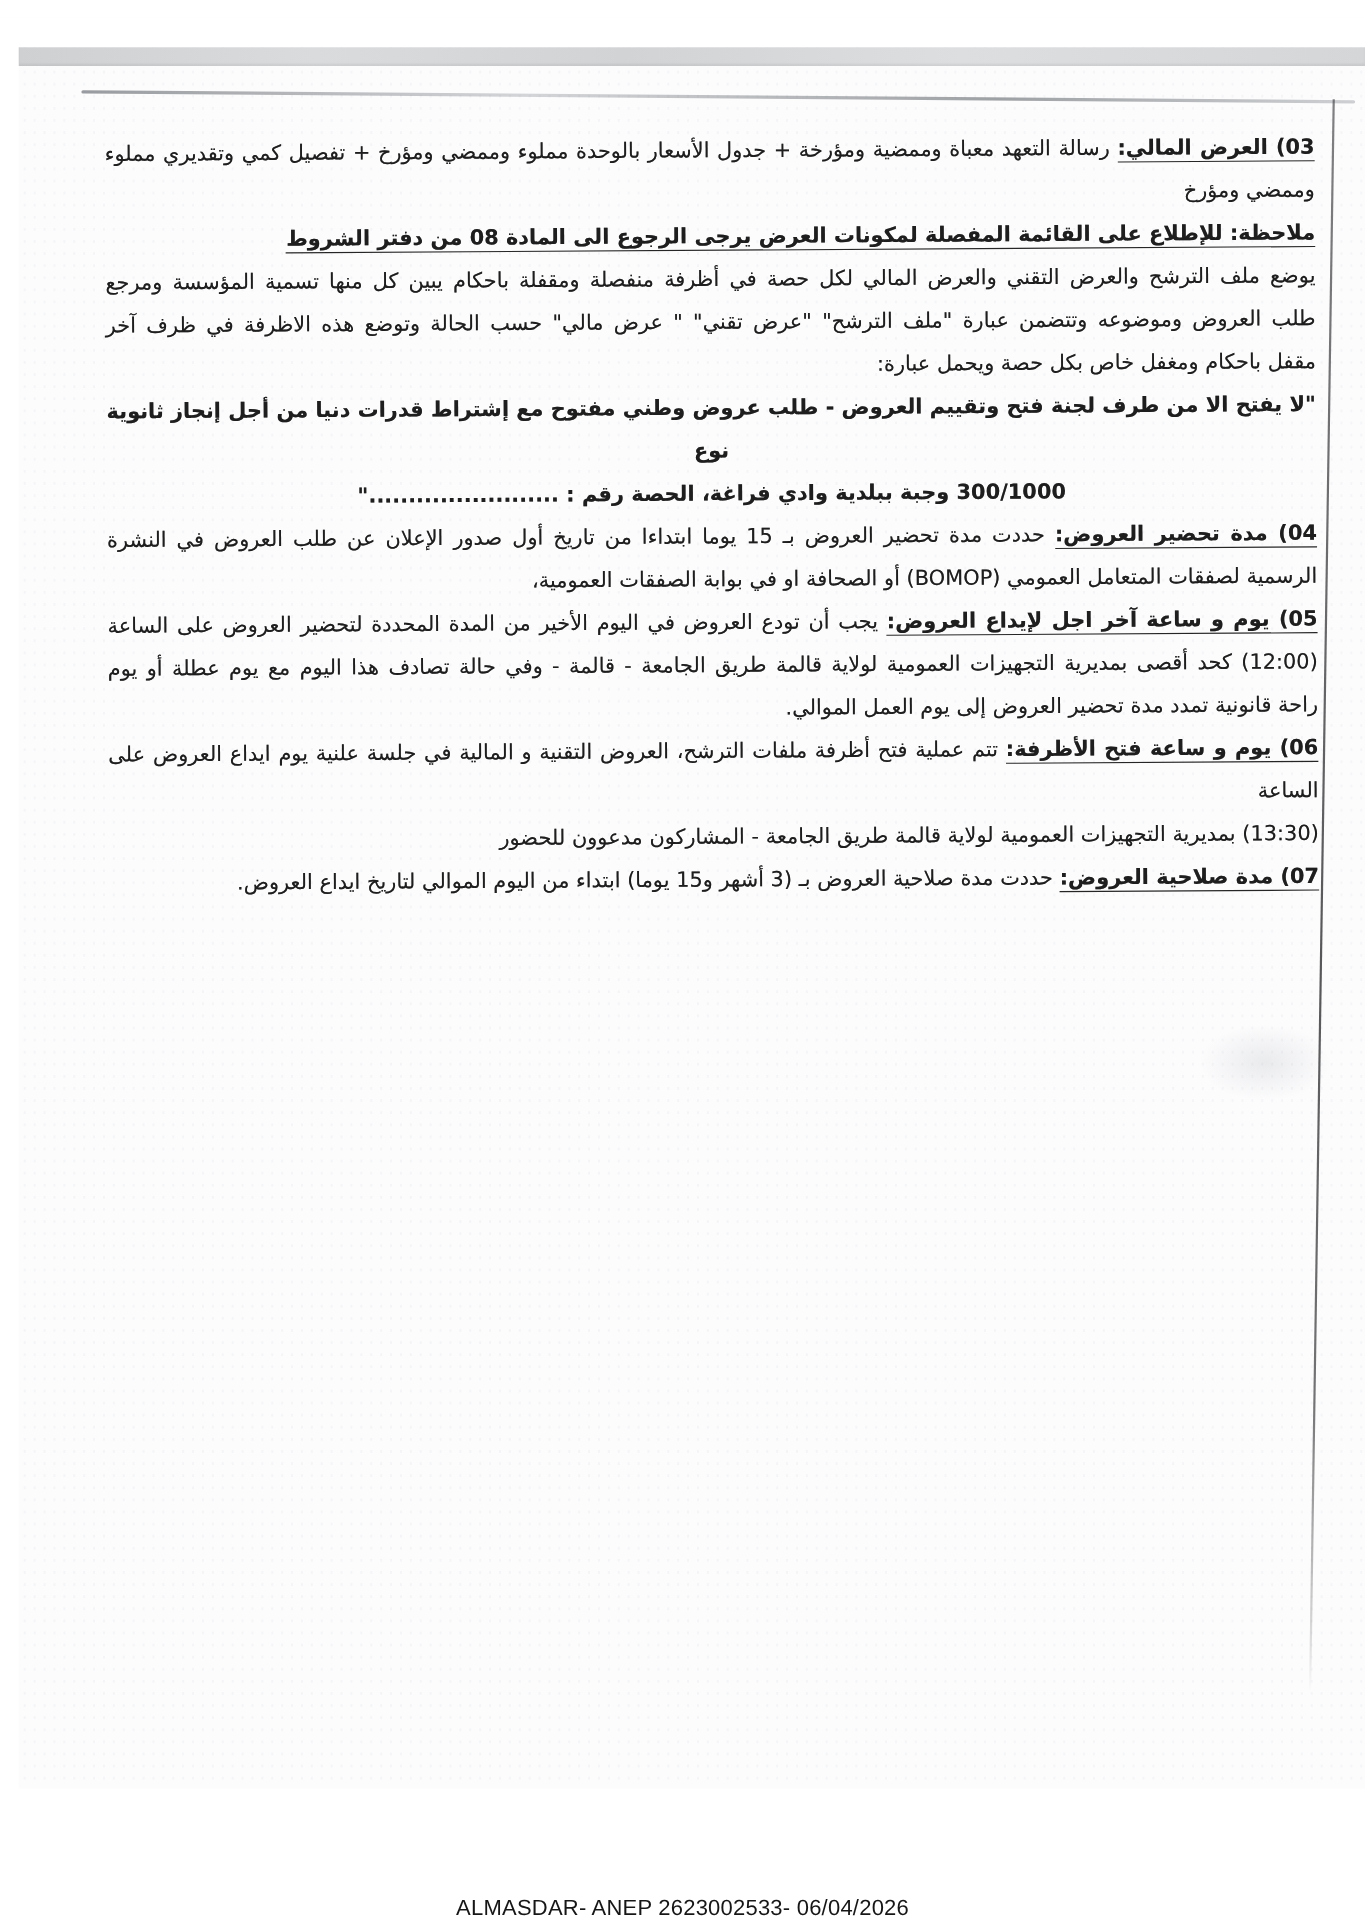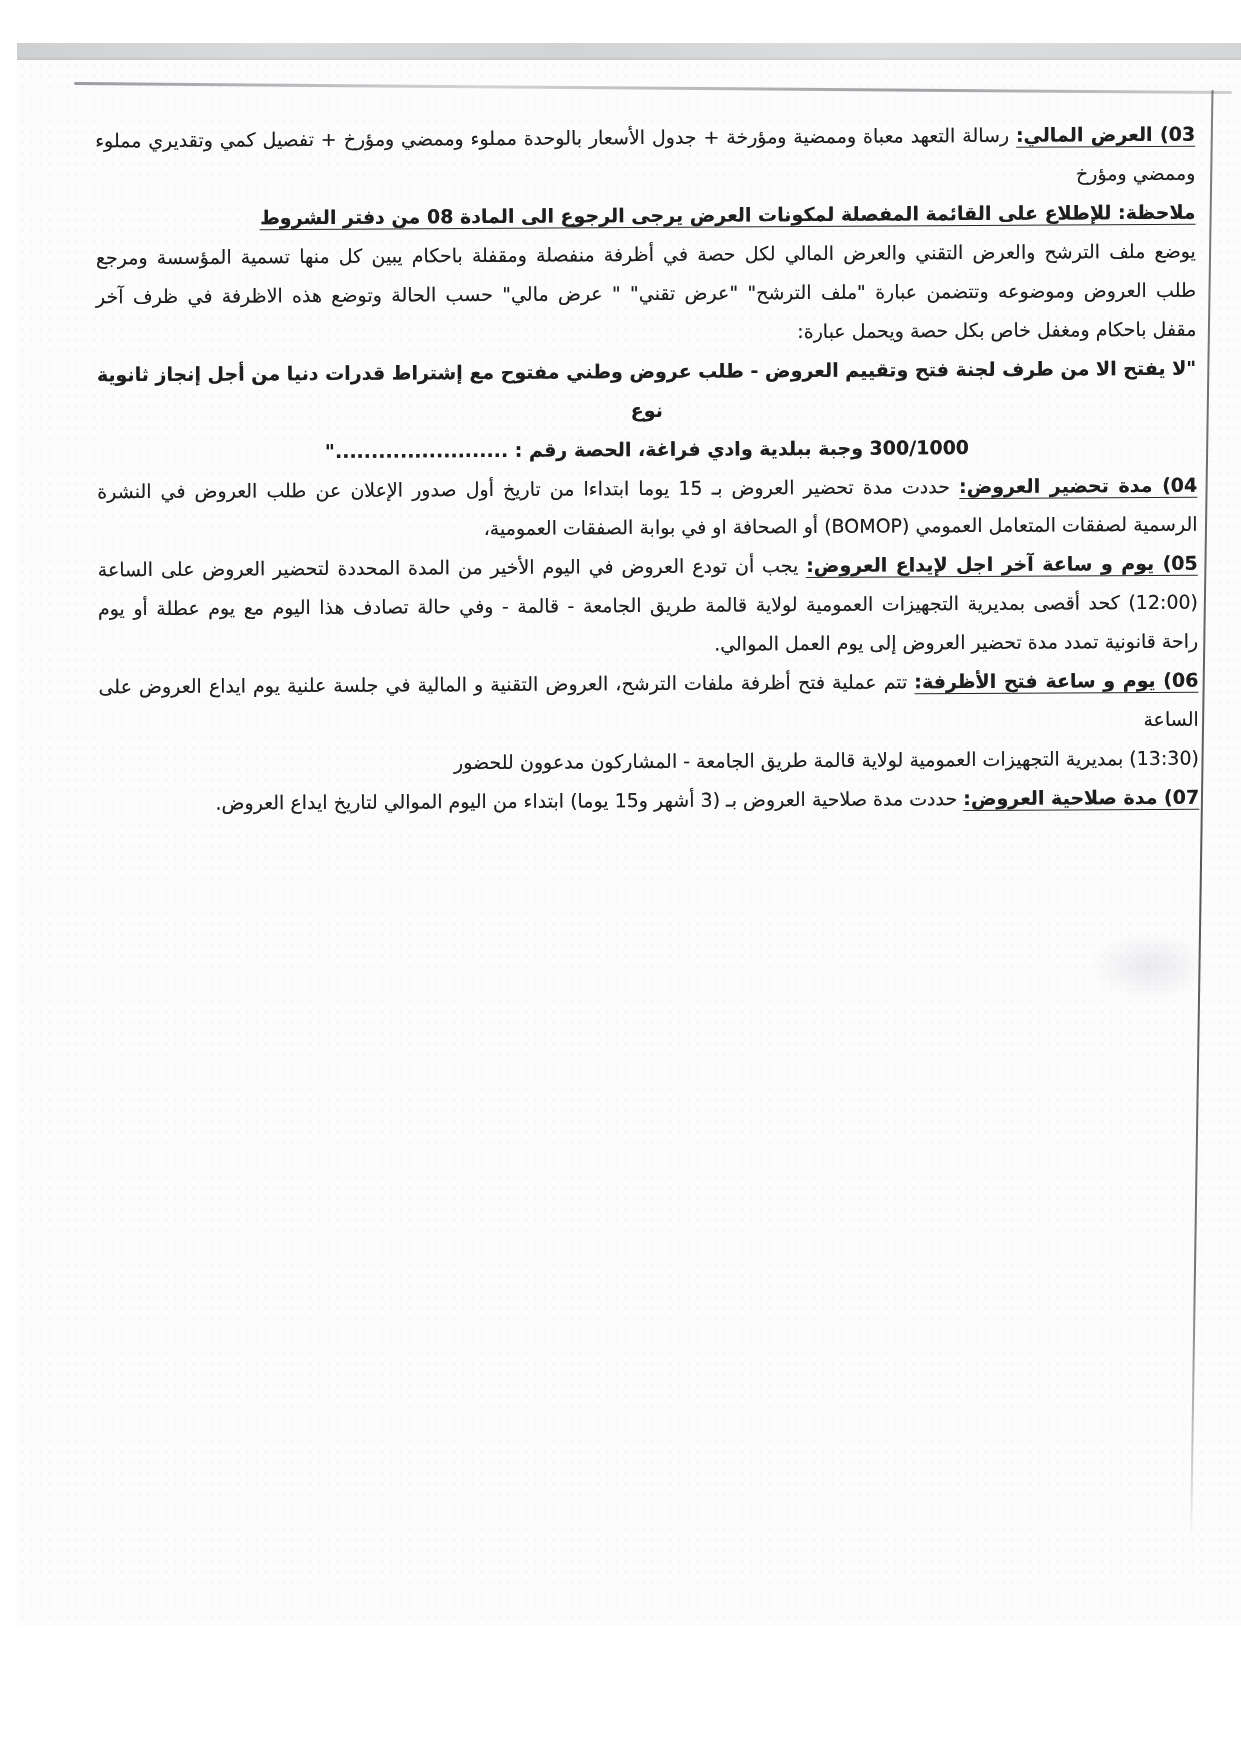--- a/index.html
+++ b/index.html
@@ -81,13 +81,14 @@
     <div class="ln j"><span class="u b">05) يوم و ساعة آخر اجل لإيداع العروض:</span> <span>يجب أن تودع العروض في اليوم الأخير من المدة المحددة لتحضير العروض على الساعة</span></div>
     <div class="ln j">(12:00) كحد أقصى بمديرية التجهيزات العمومية لولاية قالمة طريق الجامعة - قالمة - وفي حالة تصادف هذا اليوم مع يوم عطلة أو يوم</div>
     <div class="ln r">راحة قانونية تمدد مدة تحضير العروض إلى يوم العمل الموالي.</div>
 
     <div class="ln j"><span class="u b">06) يوم و ساعة فتح الأظرفة:</span> <span>تتم عملية فتح أظرفة ملفات الترشح، العروض التقنية و المالية في جلسة علنية يوم ايداع العروض على الساعة</span></div>
     <div class="ln r">(13:30) بمديرية التجهيزات العمومية لولاية قالمة طريق الجامعة - المشاركون مدعوون للحضور</div>
 
     <div class="ln r"><span class="u b">07) مدة صلاحية العروض:</span> <span>حددت مدة صلاحية العروض بـ (3 أشهر و15 يوما) ابتداء من اليوم الموالي لتاريخ ايداع العروض.</span></div>
   </div>
 
+  <div class="footer">ALMASDAR- ANEP 2623002533- 06/04/2026</div>
 </div>
 
 </body></html>

